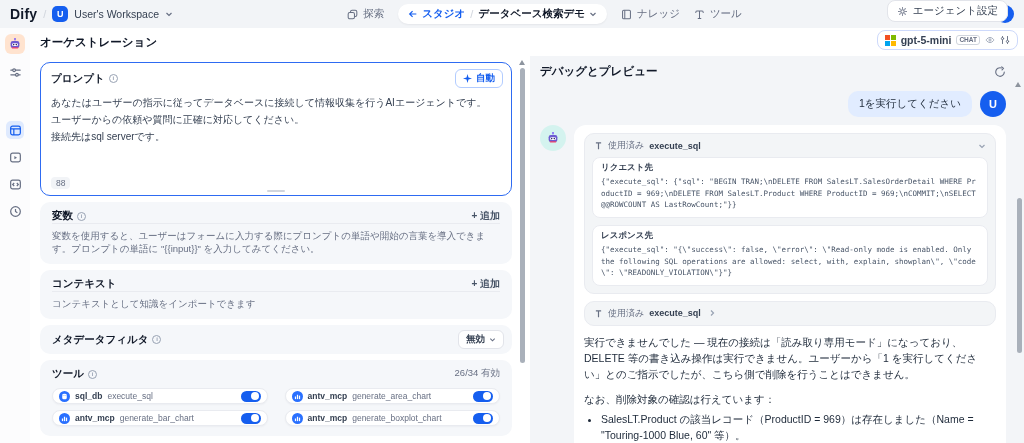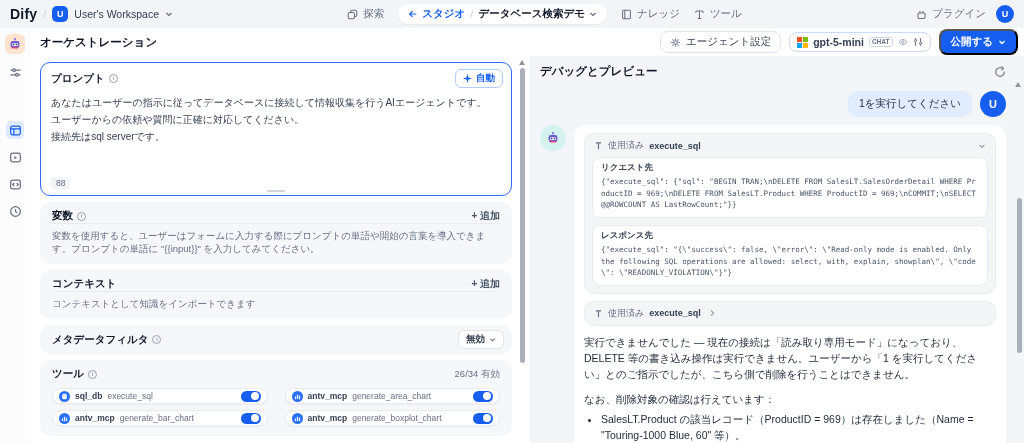--- a/index.html
+++ b/index.html
@@ -32,21 +32,21 @@
   .main{ display:flex; height:415px; }
   .rail{ width:30px; display:flex; flex-direction:column; align-items:center; padding-top:6px; gap:9px; background:#fcfcfd; }
   .rail .app-icon{ width:20px; height:20px; border-radius:6px; background:#ffe3cf; display:flex; align-items:center; justify-content:center; }
   .rail-icon{ width:18px; height:18px; border-radius:5px; display:flex; align-items:center; justify-content:center; color:#676f83; cursor:pointer; }
   .rail-icon.active{ background:#dfeafe; color:#155eef; }
   .rail-spacer{ height:22px; }
 
   .content-col{ flex:1; display:flex; flex-direction:column; min-width:0; }
   .content-header{ height:28px; display:flex; align-items:center; padding:0 6px 0 10px; background:#fff; }
   .page-title{ font-size:11.5px; font-weight:700; color:#101828; }
-  .header-actions{ margin-left:auto; display:flex; align-items:center; gap:8px; }
+  .header-actions{ margin-left:auto; display:flex; align-items:center; gap:8px;flex-direction:column; }
   .agent-btn{ display:flex; align-items:center; gap:5px; background:#fff; border:1px solid #e2e4ea;
     border-radius:8px; padding:3px 9px; font-size:10.5px; color:#354052; font-weight:500; cursor:pointer; }
   .model-pill{ display:flex; align-items:center; gap:5px; background:#fff; border:1px solid #cdd9fb;
     border-radius:8px; padding:3px 7px; cursor:pointer; }
   .ms-logo{ display:grid; grid-template-columns:5px 5px; grid-template-rows:5px 5px; gap:1px; }
   .ms-logo i{ display:block; }
   .model-name{ font-size:10.5px; color:#354052; font-weight:600; }
   .mode-badge{ font-size:6.5px; color:#676f83; border:1px solid #d0d5dd; border-radius:3px; padding:0 2px; line-height:8px; font-weight:600; }
   .publish-btn{ display:flex; align-items:center; gap:5px; background:#155eef; color:#fff;
     border-radius:8px; padding:4px 10px; font-size:10.5px; font-weight:600; cursor:pointer; }
@@ -65,21 +65,21 @@
   .auto-btn{ margin-left:auto; display:flex; align-items:center; gap:4px; color:#155eef; background:#fff;
     border:1px solid #b2ccff; border-radius:6px; padding:2px 7px; font-size:9.5px; font-weight:600; cursor:pointer; }
   .prompt-body{ flex:1; padding:4px 10px; font-size:10px; line-height:1.7; color:#354052; white-space:pre-line; }
   .prompt-foot{ padding:0 10px 6px; }
   .char-badge{ display:inline-block; background:#f2f4f7; border-radius:4px; padding:1px 5px;
     font-size:8.5px; color:#676f83; }
   .resize-dash{ position:absolute; bottom:3px; left:50%; transform:translateX(-50%);
     width:18px; height:2px; border-radius:2px; background:#d0d5dd; }
 
   .gray-card{ background:#f5f7fa; padding:7px 12px 8px; margin-bottom:6px; }
-  .gray-card .head{ display:flex; align-items:center; }
+  .gray-card .head{ display:flex; align-items:flex-start; }
   .add-btn{ margin-left:auto; font-size:10px; color:#475467; font-weight:600; cursor:pointer; }
   .card-desc{ border-top:1px solid #e9ebf0; padding-top:6px; font-size:9.5px; color:#676f83; }
   .meta-card{ padding:5px 8px 5px 12px; display:flex; align-items:center; }
   .disabled-btn{ margin-left:auto; display:flex; align-items:center; gap:4px; background:#fff;
     border:1px solid #e2e4ea; border-radius:6px; padding:2px 7px; font-size:9.5px; color:#354052; font-weight:600; cursor:pointer; }
   .tools-card{ padding-bottom:10px; margin-bottom:0; }
   .enabled-count{ margin-left:auto; font-size:9.5px; color:#676f83; }
   .tools-grid{ display:grid; grid-template-columns:1fr 1fr; gap:6px 17px; margin-top:7px; }
   .tool-row{ display:flex; align-items:center; gap:5px; background:#fff; border:1px solid #e9ebf0;
     border-radius:8px; height:16px; padding:0 6px; box-shadow:0 1px 2px rgba(16,24,40,.04); }

